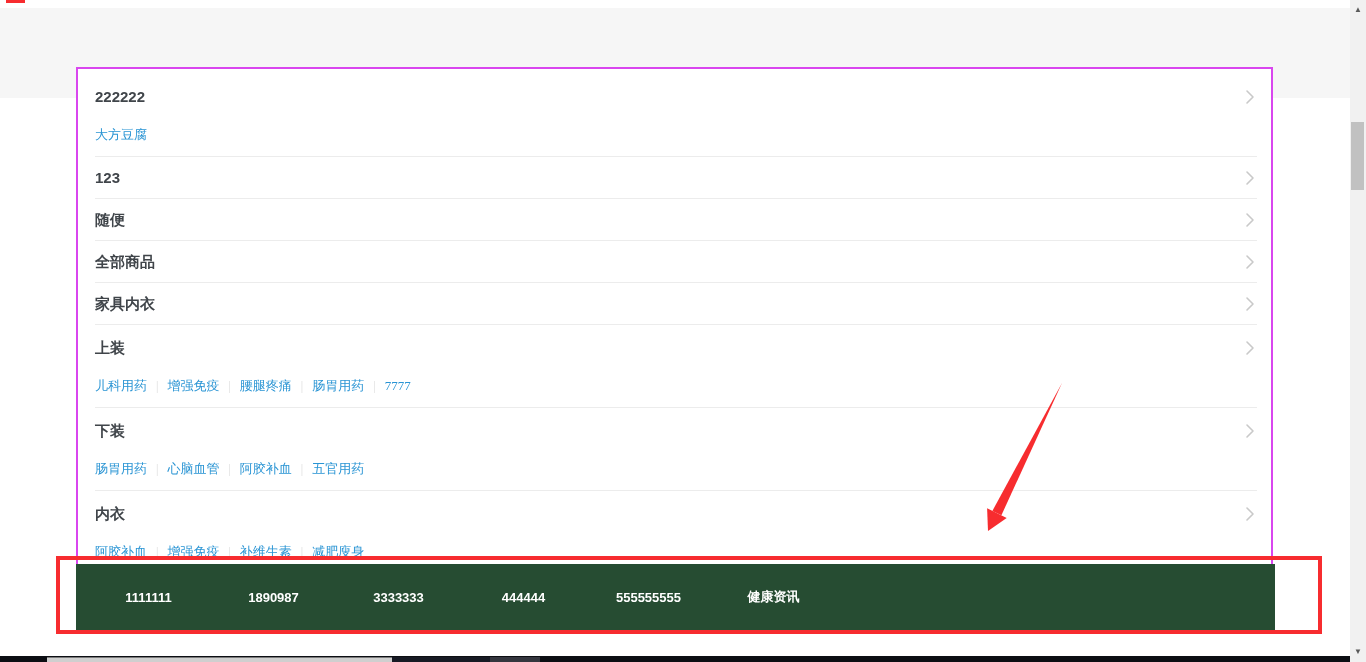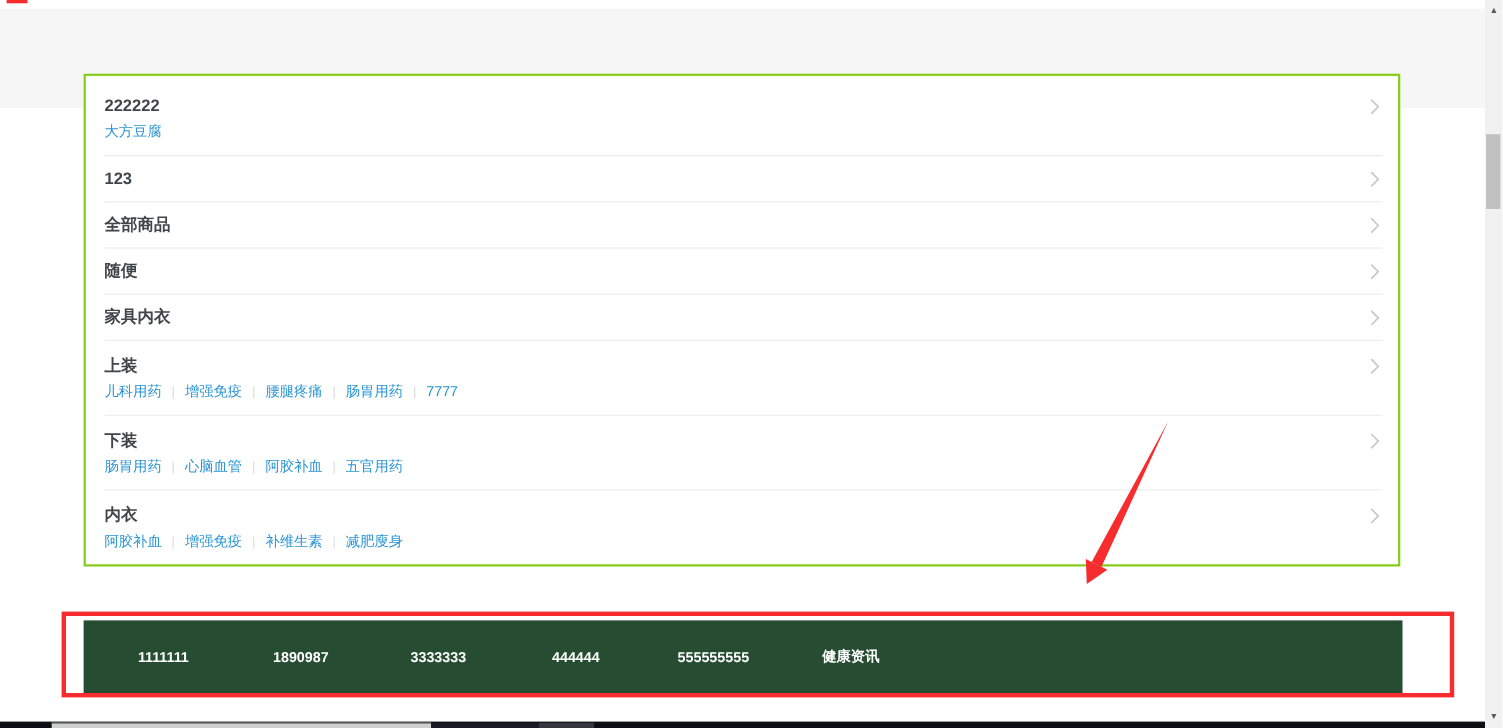--- a/index.html
+++ b/index.html
@@ -8,33 +8,33 @@
     background:#ffffff;
     font-family:"Liberation Sans","DejaVu Sans",sans-serif;
   }
   
   .top-band{position:absolute;left:0;top:8px;width:1350px;height:90px;background:#f6f6f6;}
   .top-red-tick{position:absolute;left:6px;top:0;width:19px;height:3px;background:#f72c2f;}
 
   
   .panel{
     position:absolute;left:76px;top:67px;width:1197px;box-sizing:border-box;
-    background:#ffffff;border:2px solid #84cc16;
+    background:#ffffff;border:2px solid #d946ef;
     padding:0 14px 0 17px;z-index:2;
   }
   .row{box-sizing:border-box;}
   .row{border-bottom:1px solid #ececec;}
   .row:last-child{border-bottom:none;}
   .row-head{display:flex;justify-content:space-between;align-items:center;}
   .row.simple{padding:10px 0;}
   .row.first{padding:17px 0 12px 0;}
   .row.withlinks{padding:12px 0;}
   .row-title{font-size:15px;font-weight:bold;color:#40454a;line-height:21px;cursor:pointer;}
   .chev{width:10px;height:16px;flex:0 0 auto;cursor:pointer;margin-right:2px;}
-  .row-links{margin-top:4px;line-height:18px;font-size:13px;}
+  .row-links{margin-top:19px;line-height:18px;font-size:13px;font-family:Liberation Serif, serif;}
   .sublink{color:#2994d4;text-decoration:none;cursor:pointer;}
   .sep{color:#dcdcdc;margin:0 9px;font-size:12px;}
 
   
   .footer-nav{
     position:absolute;left:76px;top:564px;width:1199px;height:66px;
     background:#264c32;display:flex;align-items:center;padding-left:10px;
     box-sizing:border-box;z-index:2;
   }
   .footer-item{
@@ -86,31 +86,31 @@
       <div class="row-title">123</div>
       <svg class="chev" viewBox="0 0 10 16">
         <polyline points="2,2 8,8 2,14" fill="none" stroke="#c9c9c9" stroke-width="1.6" stroke-linecap="round" stroke-linejoin="round"></polyline>
       </svg>
     </div>
 
   </div>
 
   <div class="row simple">
     <div class="row-head">
-      <div class="row-title">全部商品</div>
+      <div class="row-title">随便</div>
       <svg class="chev" viewBox="0 0 10 16">
         <polyline points="2,2 8,8 2,14" fill="none" stroke="#c9c9c9" stroke-width="1.6" stroke-linecap="round" stroke-linejoin="round"></polyline>
       </svg>
     </div>
 
   </div>
 
   <div class="row simple">
     <div class="row-head">
-      <div class="row-title">随便</div>
+      <div class="row-title">全部商品</div>
       <svg class="chev" viewBox="0 0 10 16">
         <polyline points="2,2 8,8 2,14" fill="none" stroke="#c9c9c9" stroke-width="1.6" stroke-linecap="round" stroke-linejoin="round"></polyline>
       </svg>
     </div>
 
   </div>
 
 
   <div class="row simple">
     <div class="row-head">

